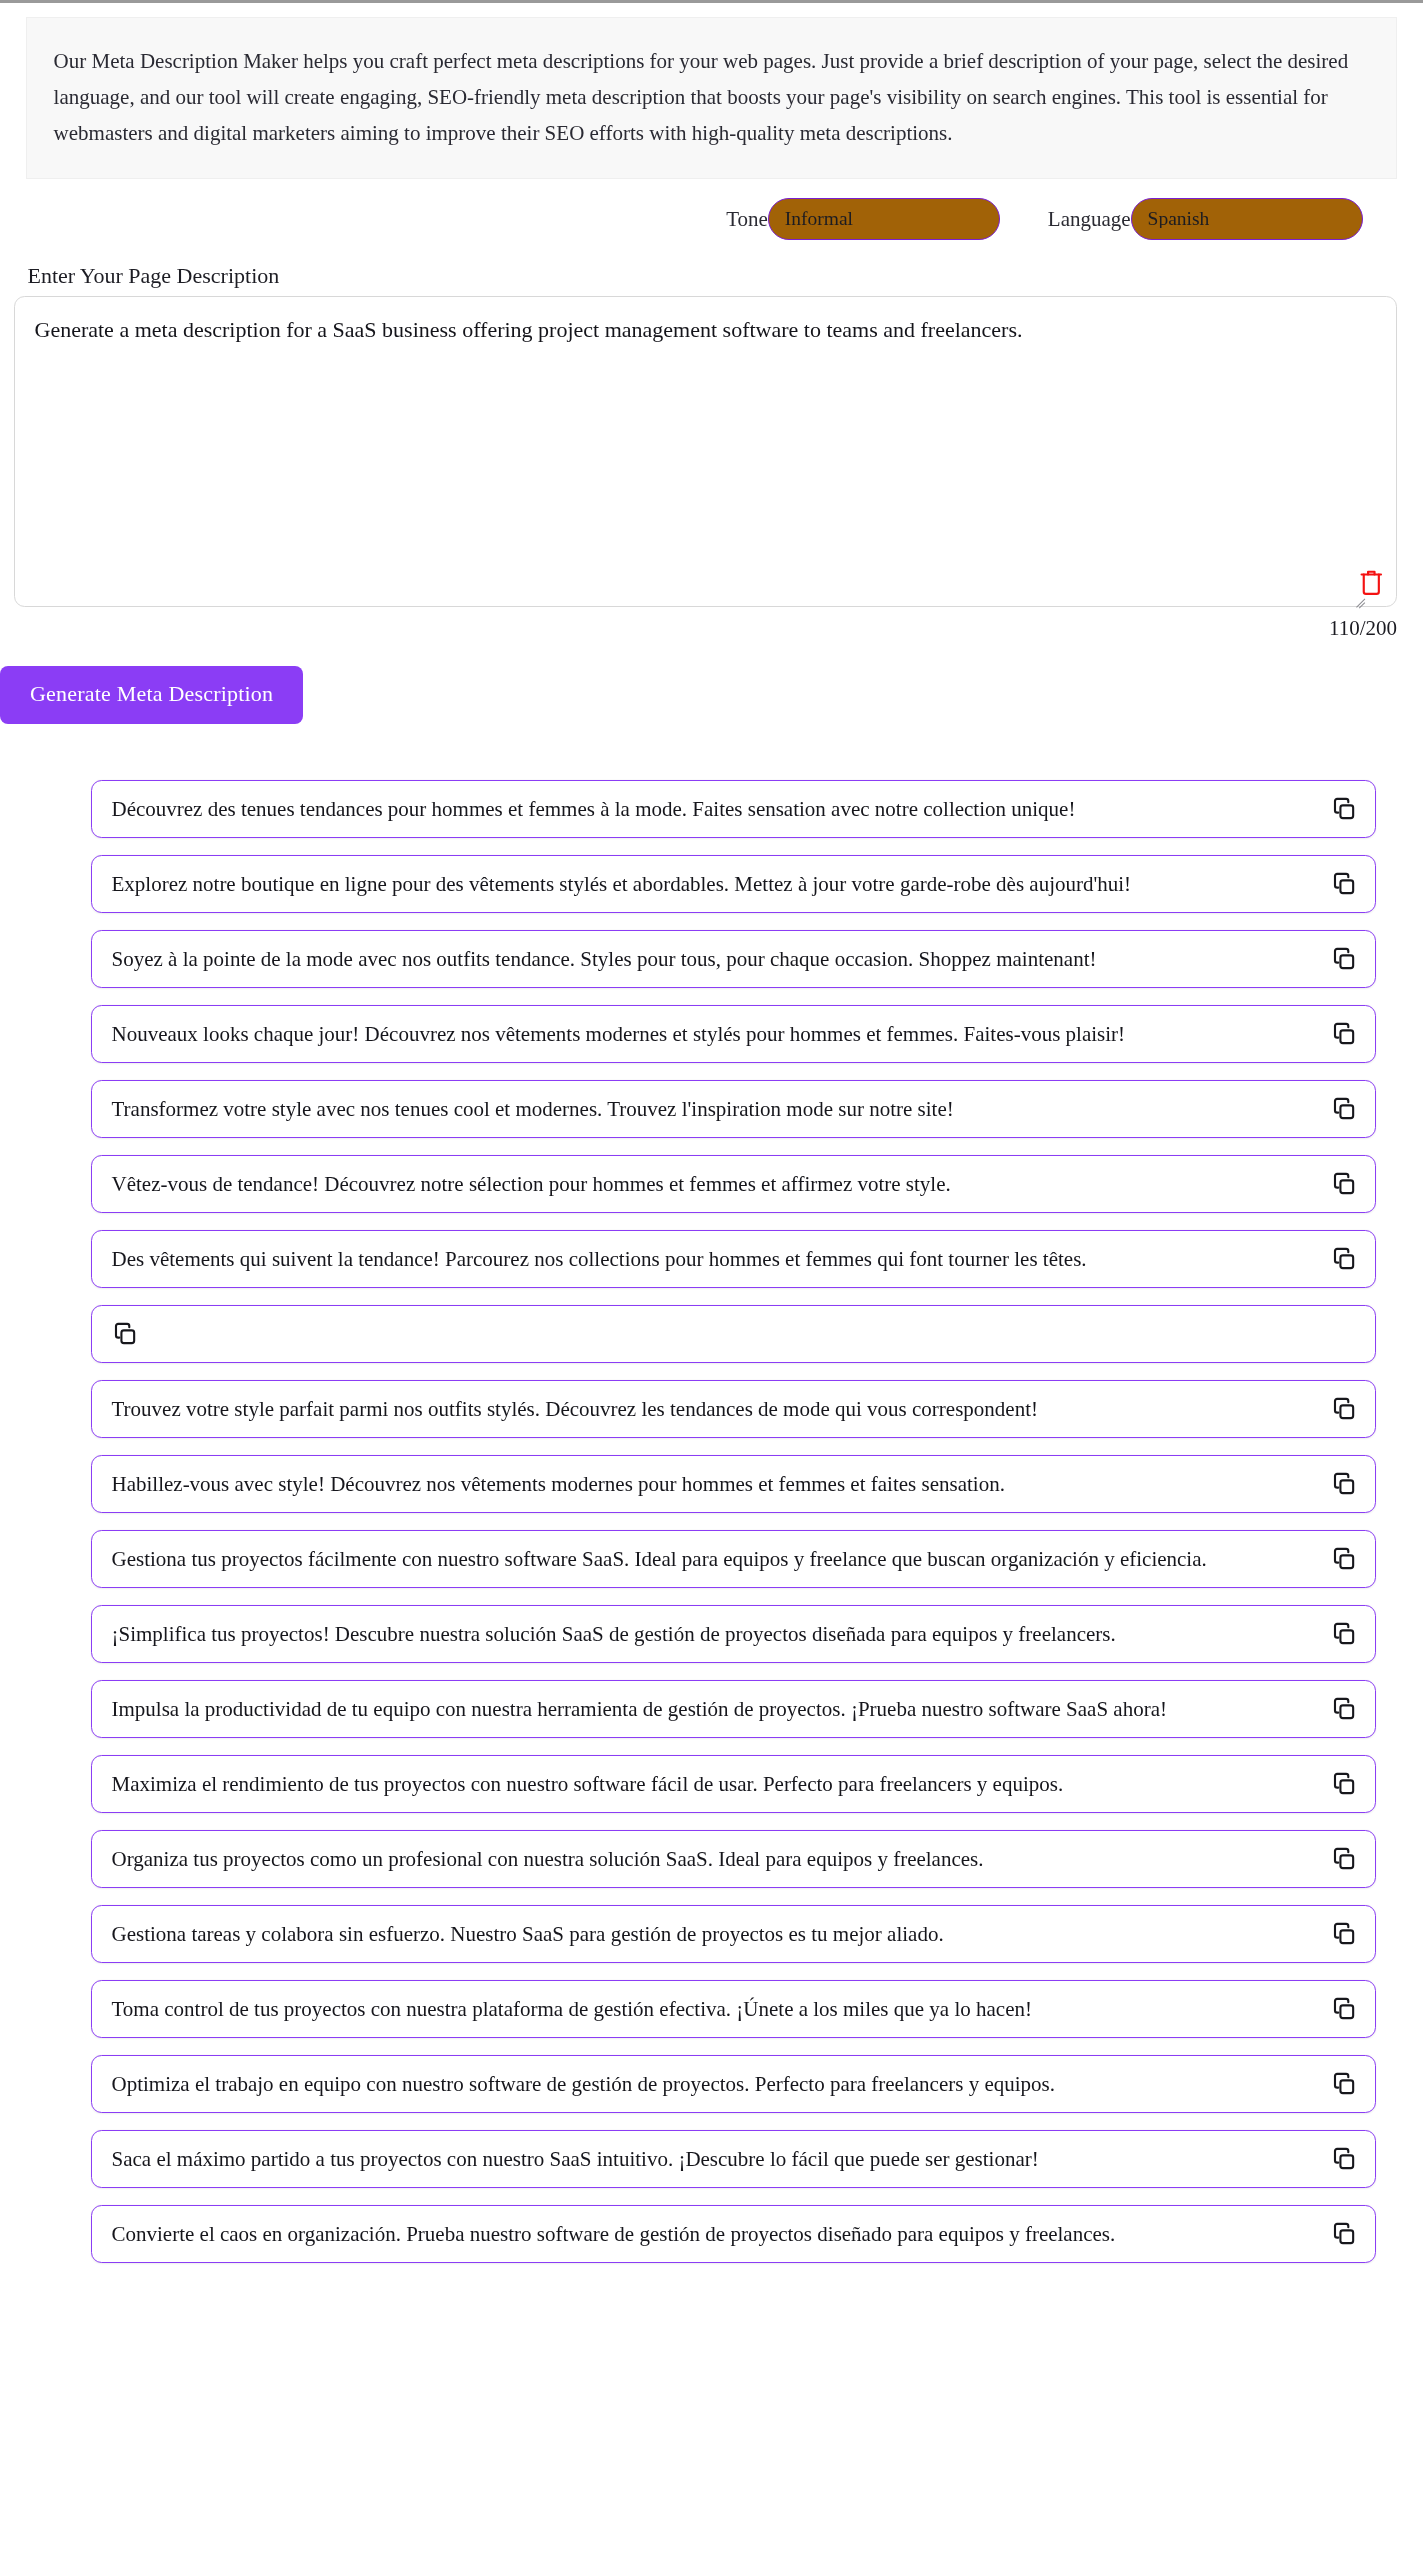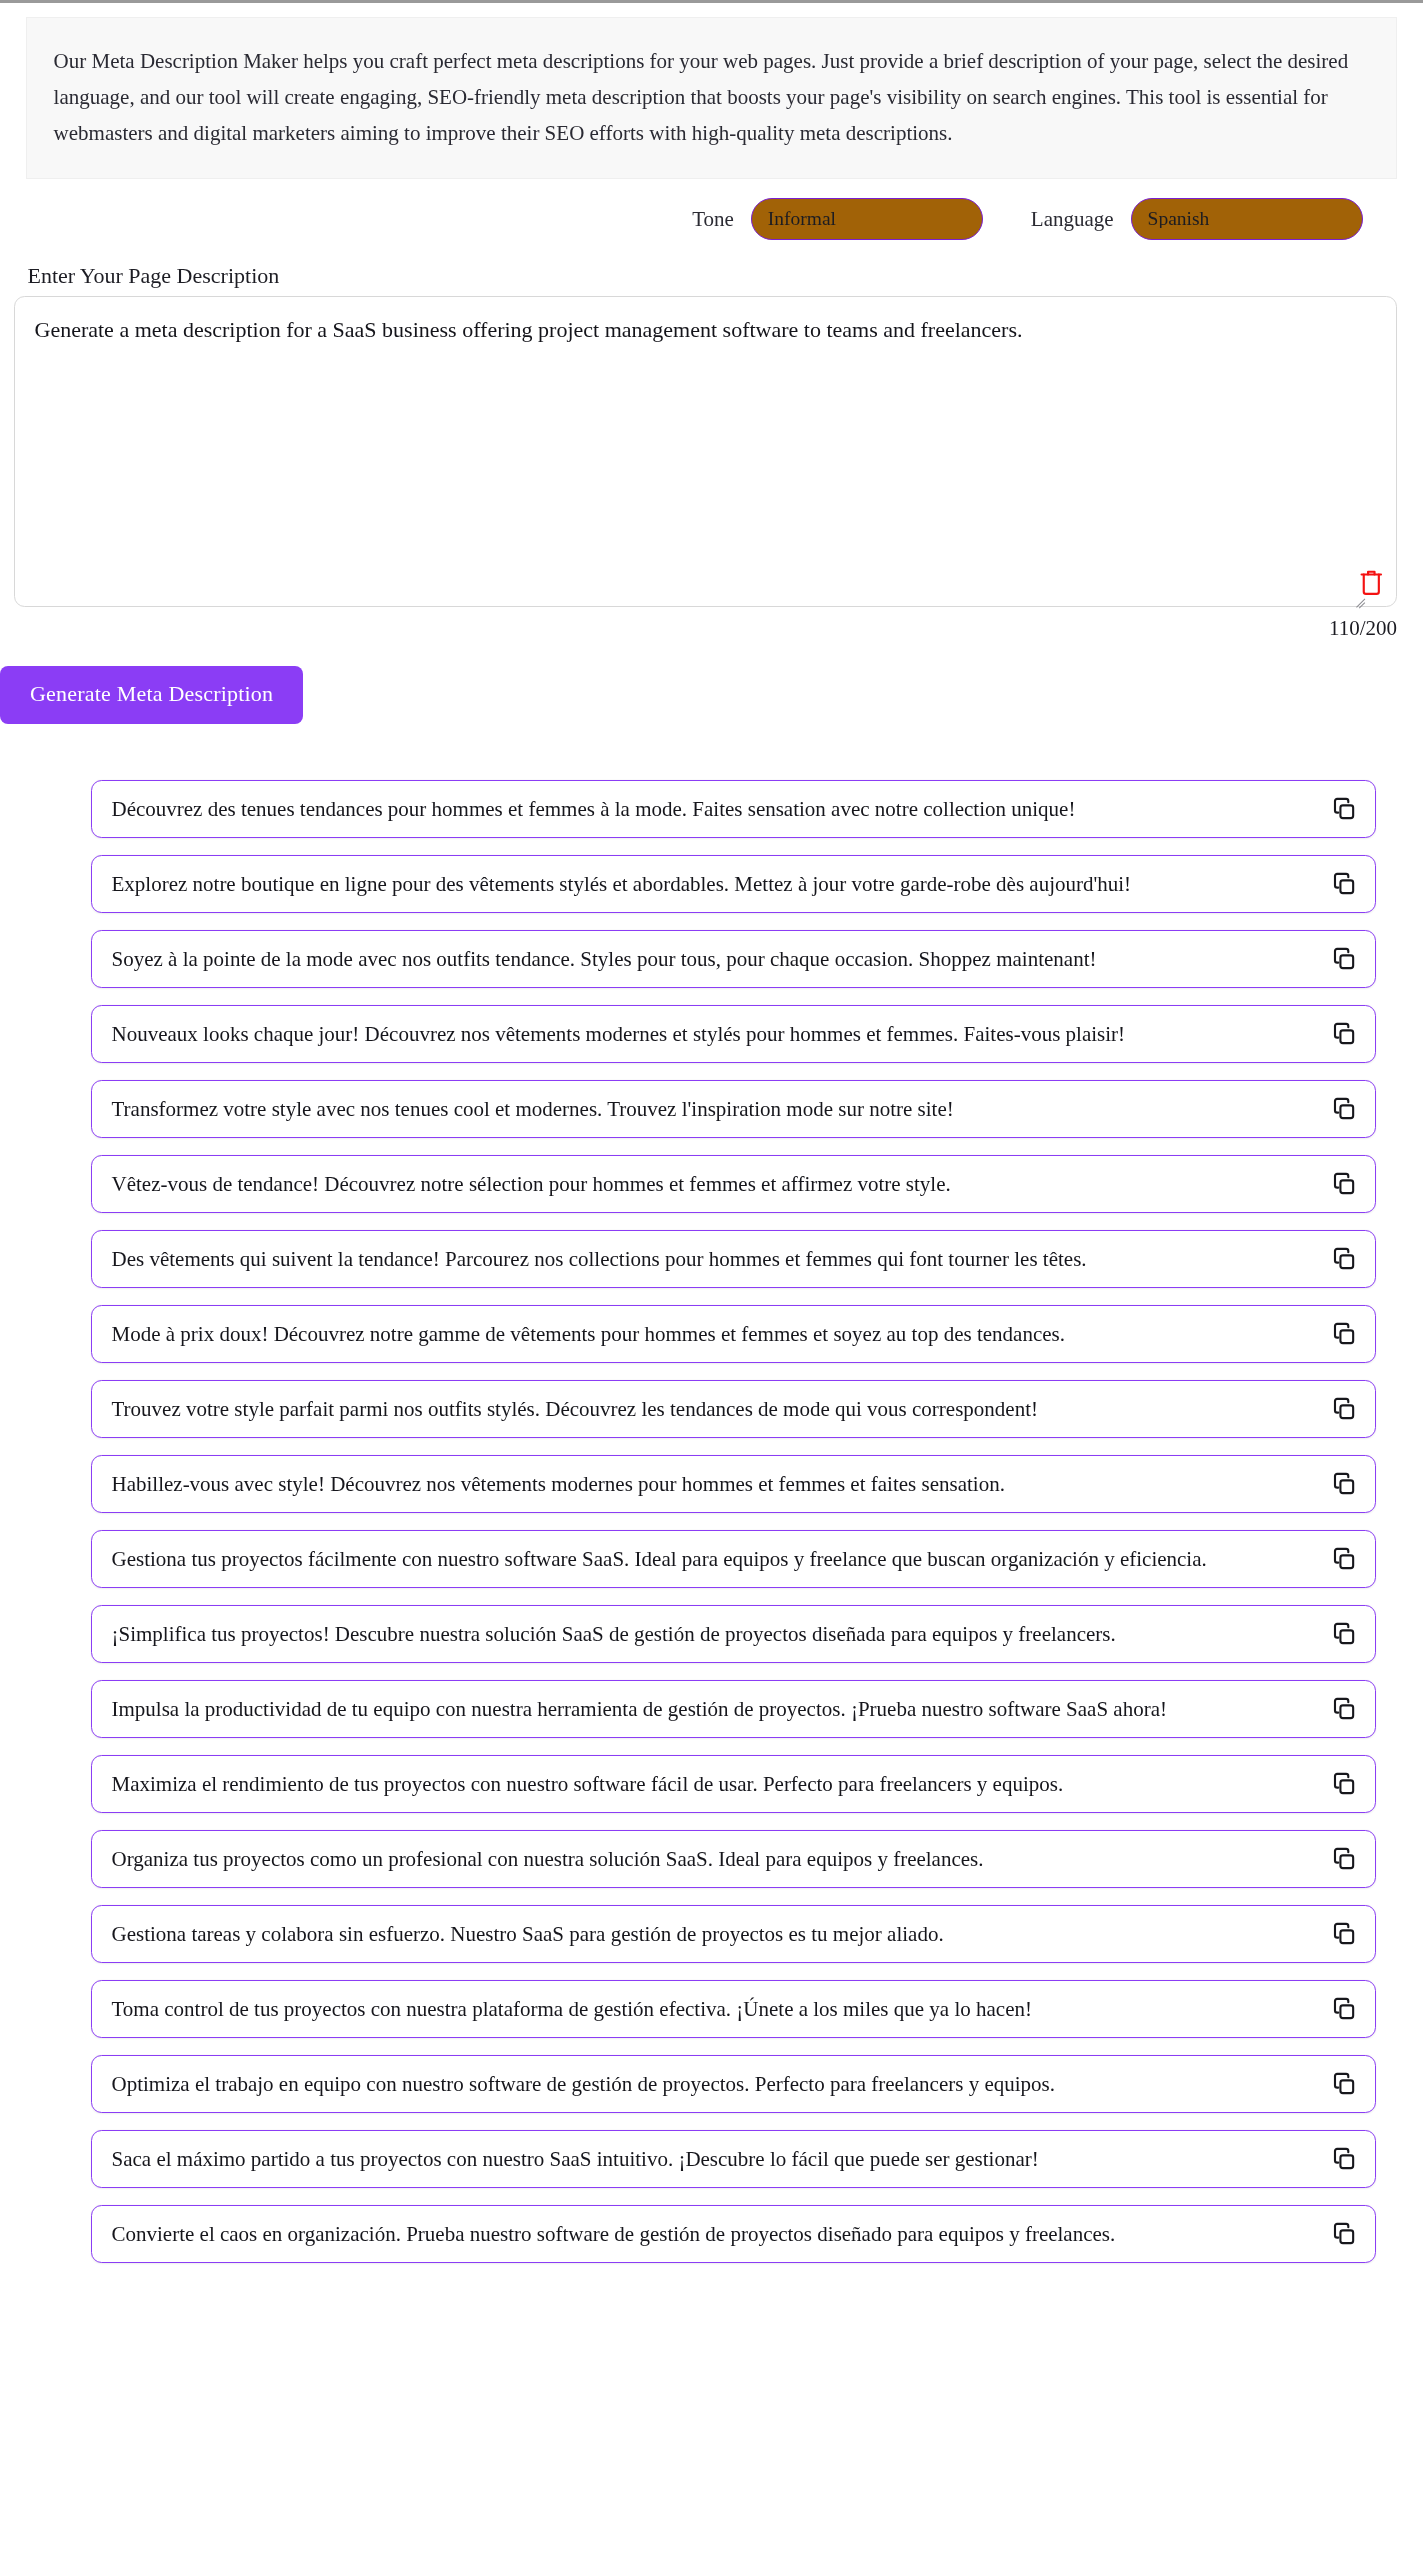--- a/index.html
+++ b/index.html
@@ -39,21 +39,21 @@
     display: flex;
     justify-content: flex-end;
     align-items: center;
     gap: 48px;
     margin: 19.5px 48px 0 0;
     padding-right: 12.4px;
   }
   .option-group {
     display: flex;
     align-items: center;
-    gap: 17px;
+    gap: 0;
   }
   .option-label {
     font-size: 21px;
     color: #2b2b33;
   }
   .pill-select {
     appearance: none;
     -webkit-appearance: none;
     border: 1.4px solid #7b1fd0;
     border-radius: 23px;
@@ -278,21 +278,20 @@
           </svg></button>
       </div>
       <div class="result-card">
         <div class="result-text">Des vêtements qui suivent la tendance! Parcourez nos collections pour hommes et femmes qui font tourner les têtes.</div>
         <button class="copy-btn"><svg width="26.6" height="26.6" viewBox="0 0 24 24" fill="none" stroke="#17171c" stroke-width="1.9" stroke-linecap="round" stroke-linejoin="round">
             <rect x="8.5" y="8.5" width="11.5" height="11.5" rx="2.2"></rect>
             <path d="M15.6 5.6 V4.6 a2 2 0 0 0 -2 -2 H5.6 a2 2 0 0 0 -2 2 V13 a2 2 0 0 0 2 2 h1"></path>
           </svg></button>
       </div>
       <div class="result-card">
-        <div class="result-text">Mode à prix doux! Découvrez notre gamme de vêtements pour hommes et femmes et soyez au top des tendances.</div>
         <button class="copy-btn"><svg width="26.6" height="26.6" viewBox="0 0 24 24" fill="none" stroke="#17171c" stroke-width="1.9" stroke-linecap="round" stroke-linejoin="round">
             <rect x="8.5" y="8.5" width="11.5" height="11.5" rx="2.2"></rect>
             <path d="M15.6 5.6 V4.6 a2 2 0 0 0 -2 -2 H5.6 a2 2 0 0 0 -2 2 V13 a2 2 0 0 0 2 2 h1"></path>
           </svg></button>
       </div>
       <div class="result-card">
         <div class="result-text">Trouvez votre style parfait parmi nos outfits stylés. Découvrez les tendances de mode qui vous correspondent!</div>
         <button class="copy-btn"><svg width="26.6" height="26.6" viewBox="0 0 24 24" fill="none" stroke="#17171c" stroke-width="1.9" stroke-linecap="round" stroke-linejoin="round">
             <rect x="8.5" y="8.5" width="11.5" height="11.5" rx="2.2"></rect>
             <path d="M15.6 5.6 V4.6 a2 2 0 0 0 -2 -2 H5.6 a2 2 0 0 0 -2 2 V13 a2 2 0 0 0 2 2 h1"></path>

